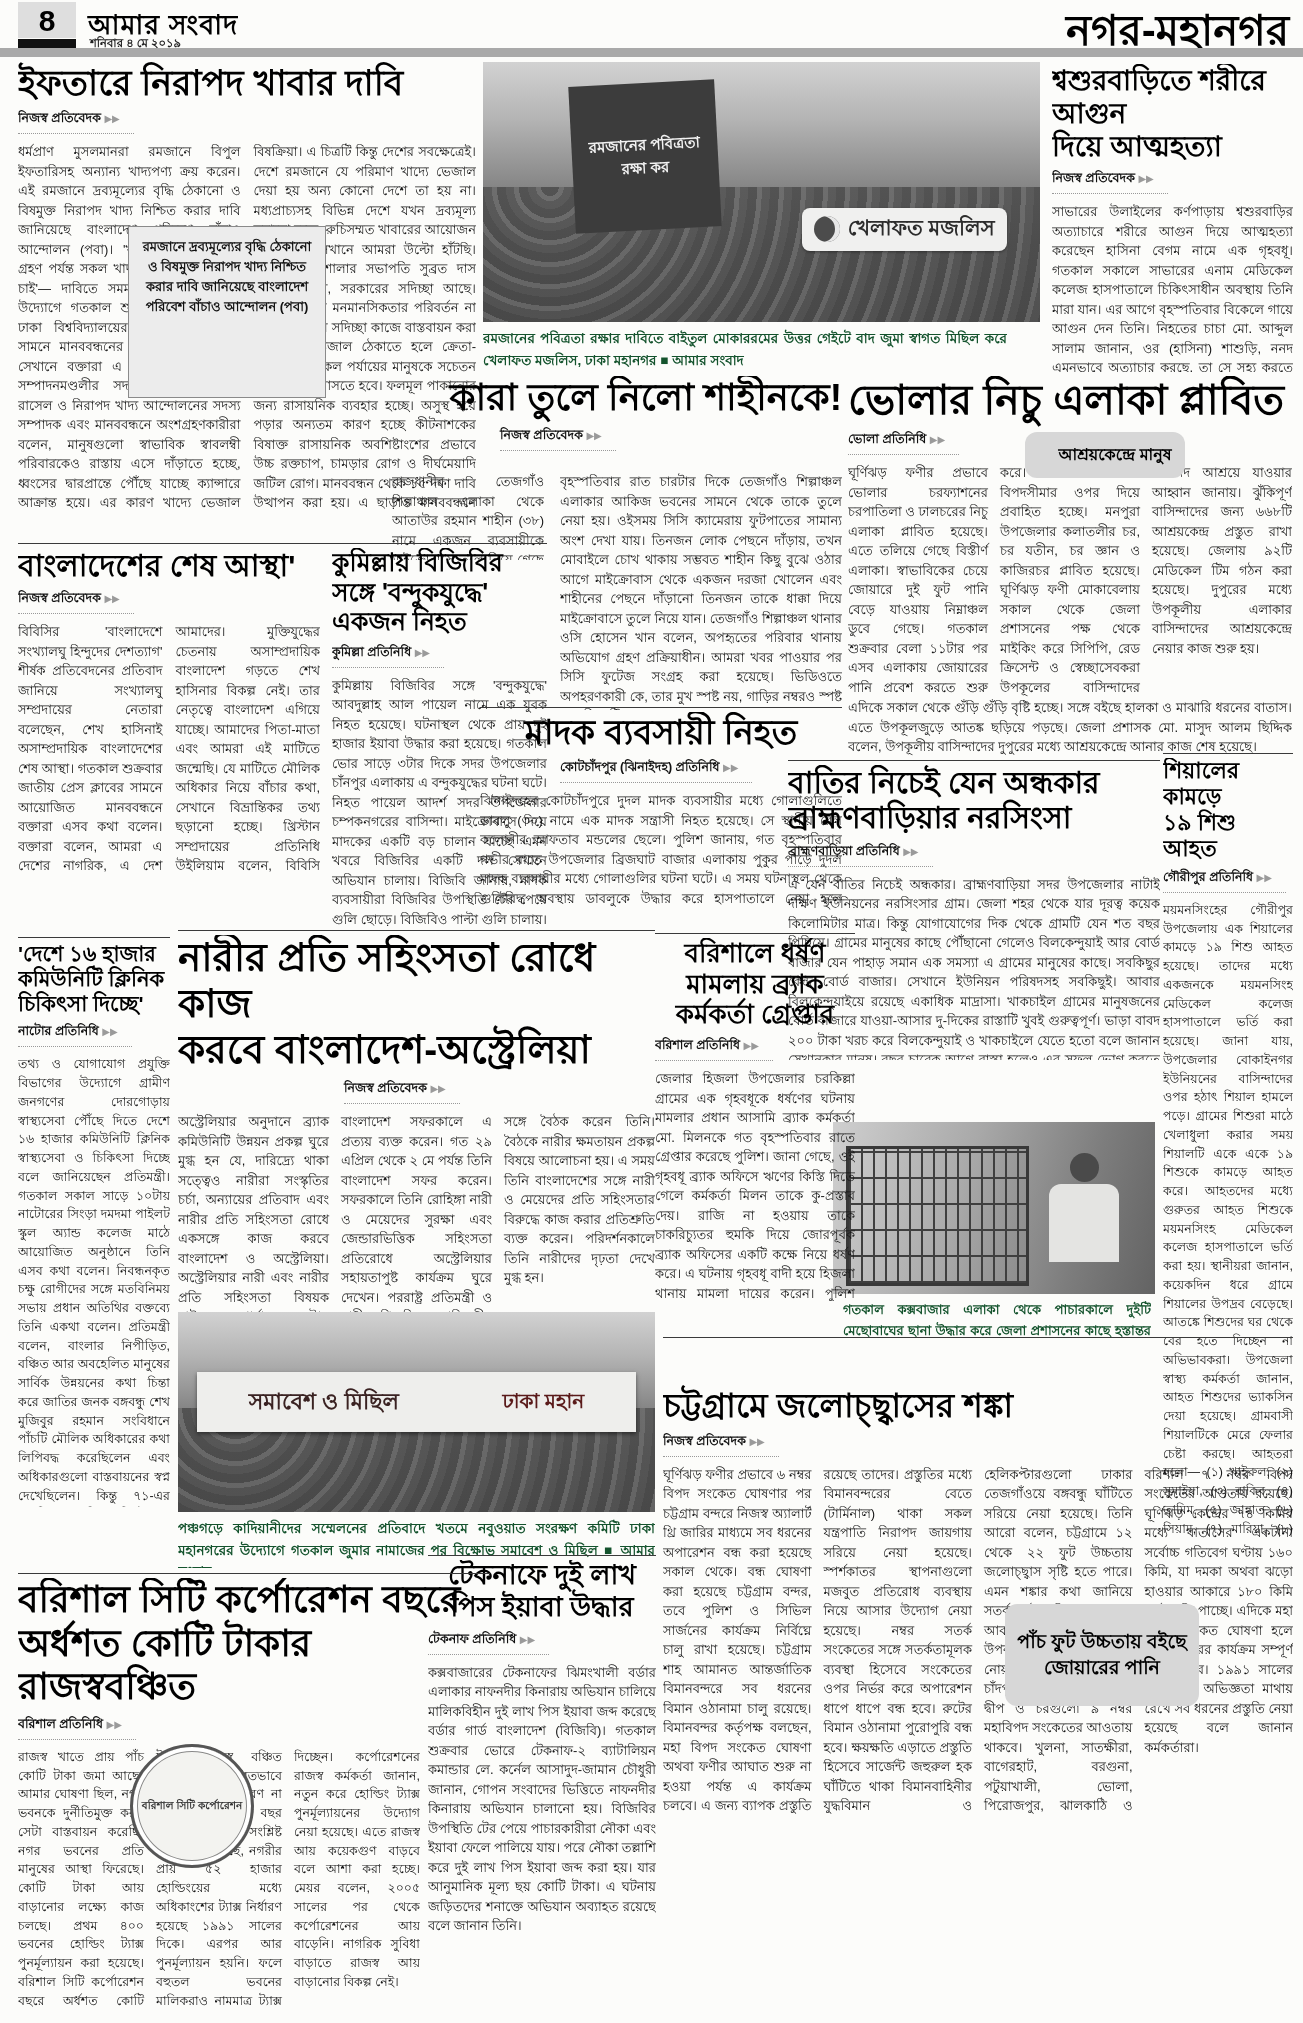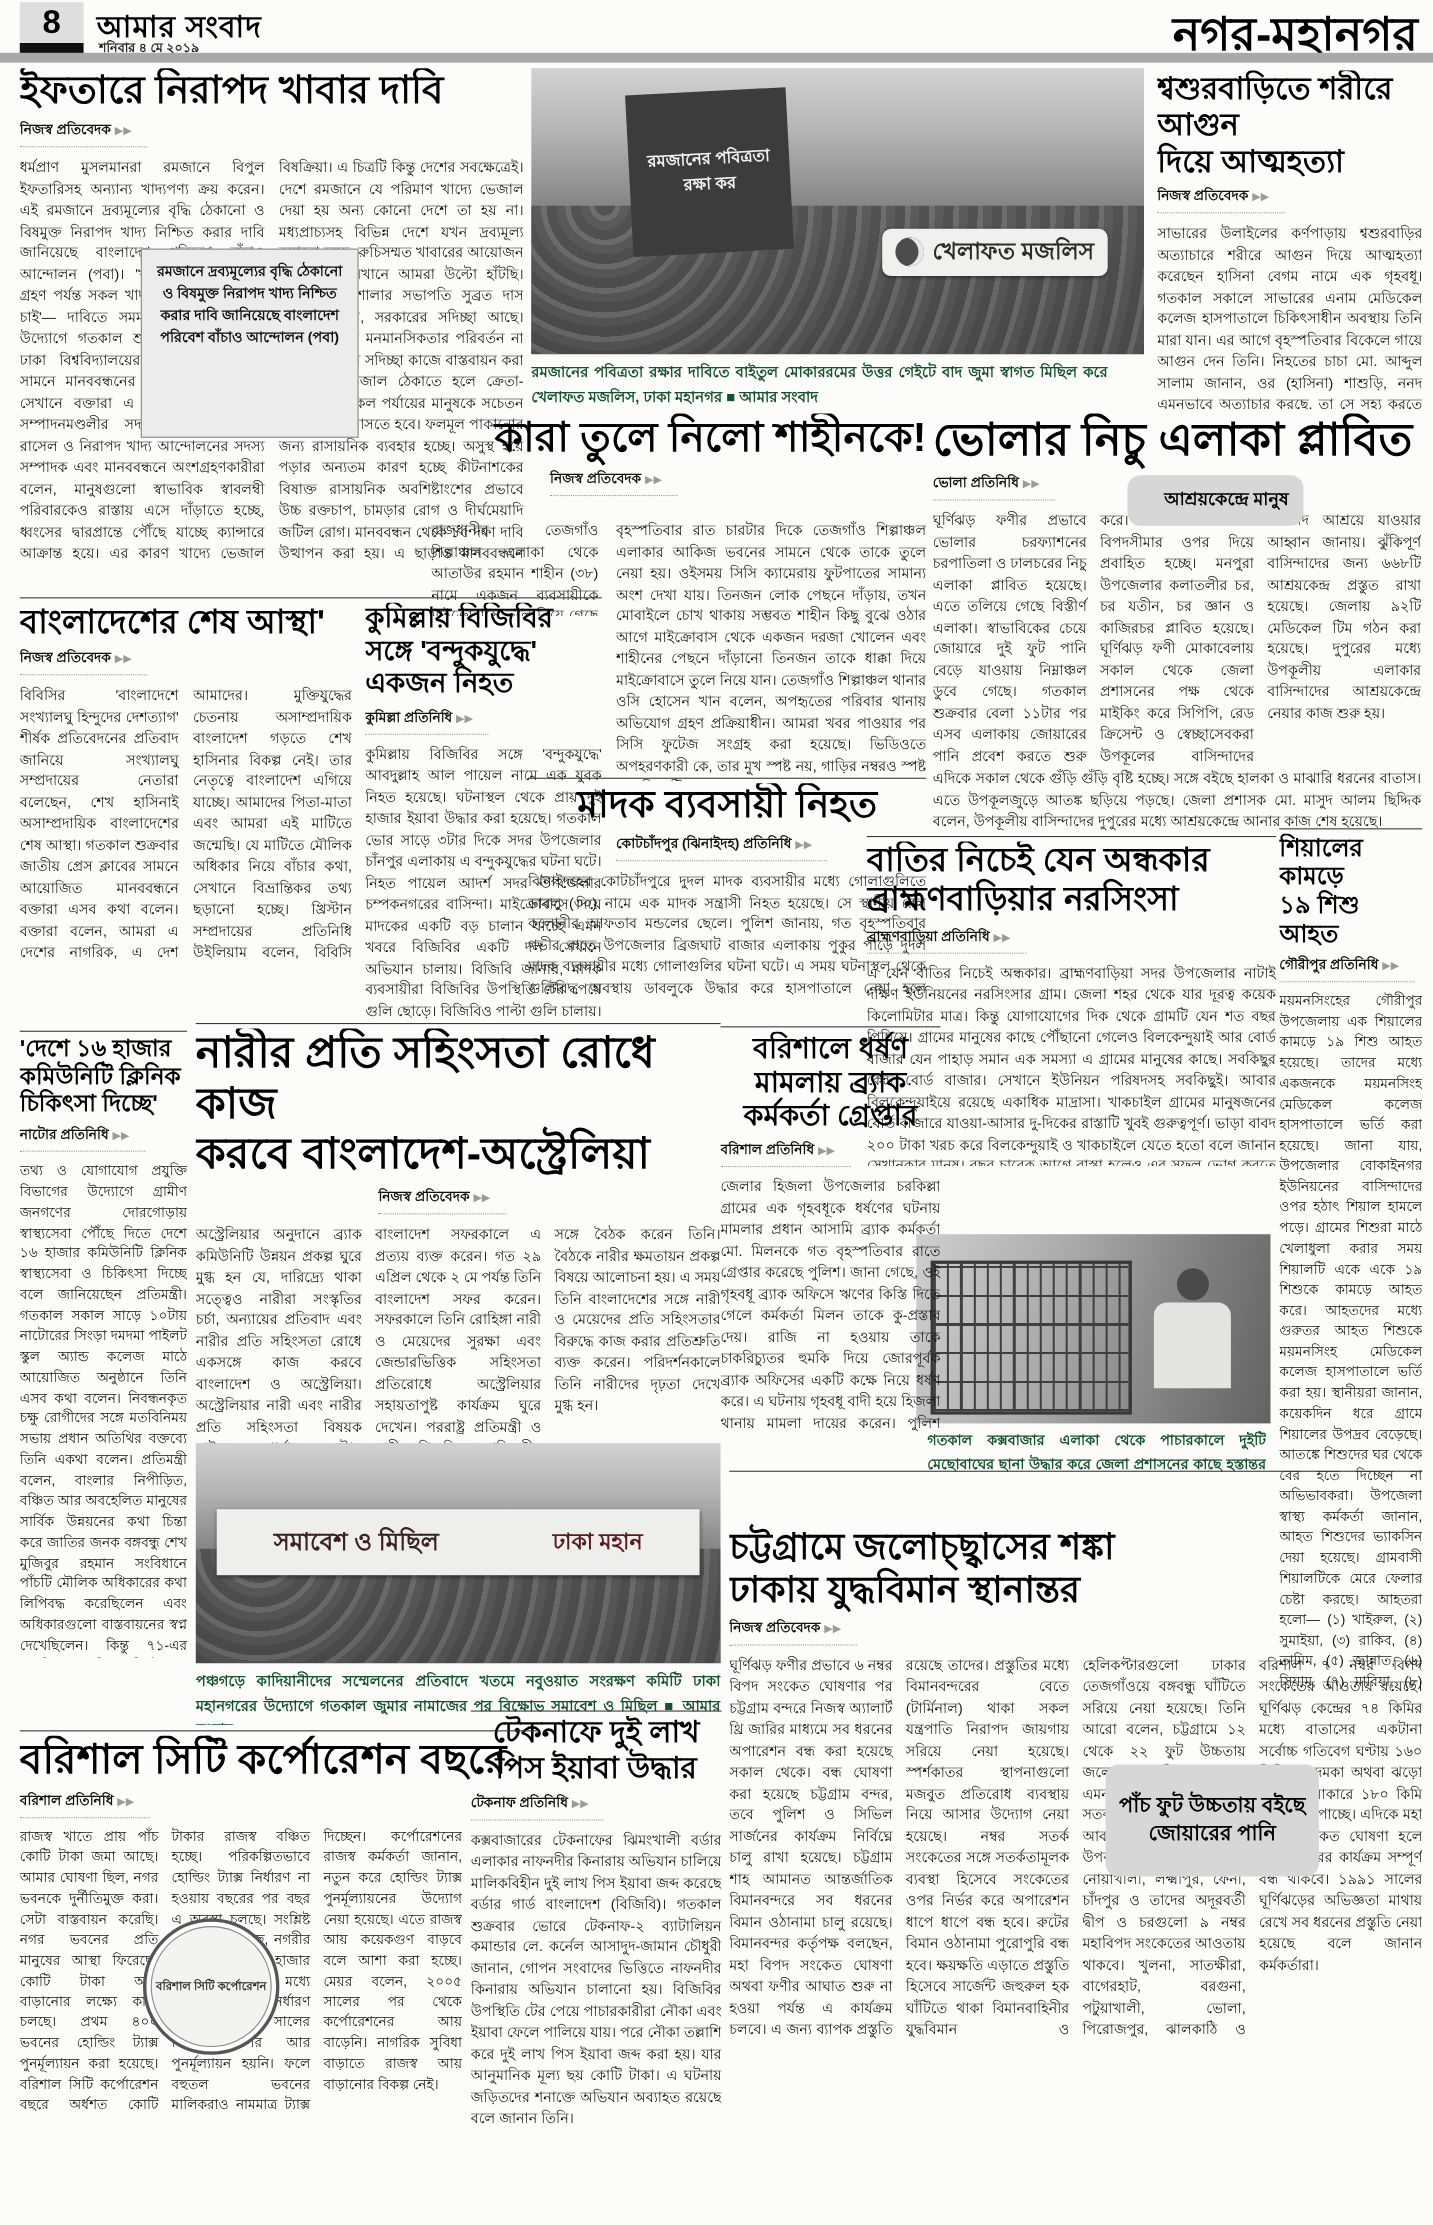--- a/index.html
+++ b/index.html
@@ -300,37 +300,37 @@
     </h2>
     <div class="byl-wrap">
       <span class="byl"><span>বরিশাল প্রতিনিধি</span> <span class="arr">▶▶</span></span>
     </div>
     <div class="bd">জেলার হিজলা উপজেলার চরকিল্লা গ্রামের এক গৃহবধূকে ধর্ষণের ঘটনায় মামলার প্রধান আসামি ব্র্যাক কর্মকর্তা মো. মিলনকে গত বৃহস্পতিবার রাতে গ্রেপ্তার করেছে পুলিশ। জানা গেছে, ওই গৃহবধূ ব্র্যাক অফিসে ঋণের কিস্তি দিতে গেলে কর্মকর্তা মিলন তাকে কু-প্রস্তাব দেয়। রাজি না হওয়ায় তাকে চাকরিচ্যুতর হুমকি দিয়ে জোরপূর্বক ব্র্যাক অফিসের একটি কক্ষে নিয়ে ধর্ষণ করে। এ ঘটনায় গৃহবধূ বাদী হয়ে হিজলা থানায় মামলা দায়ের করেন। পুলিশ অভিযান চালিয়ে বৃহস্পতিবার রাতে মিলনকে গ্রেপ্তার করে। হিজলা থানার ওসি জানান, গ্রেপ্তার আসামিকে শুক্রবার আদালতের মাধ্যমে জেলহাজতে পাঠানো হয়েছে।</div>
   </section>
 
   <section class="art" id="art-ctg">
     <h2>
       <span class="hl">চট্টগ্রামে জলোচ্ছ্বাসের শঙ্কা</span>
-      <span class="hl">ঢাকায় যুদ্ধবিমান স্থানান্তর</span>
     </h2>
     <div class="byl-wrap">
       <span class="byl"><span>নিজস্ব প্রতিবেদক</span> <span class="arr">▶▶</span></span>
     </div>
     <div class="bd c4">ঘূর্ণিঝড় ফণীর প্রভাবে ৬ নম্বর বিপদ সংকেত ঘোষণার পর চট্টগ্রাম বন্দরে নিজস্ব অ্যালার্ট থ্রি জারির মাধ্যমে সব ধরনের অপারেশন বন্ধ করা হয়েছে সকাল থেকে। বন্ধ ঘোষণা করা হয়েছে চট্টগ্রাম বন্দর, তবে পুলিশ ও সিভিল সার্জনের কার্যক্রম নির্বিঘ্নে চালু রাখা হয়েছে। চট্টগ্রাম শাহ আমানত আন্তর্জাতিক বিমানবন্দরে সব ধরনের বিমান ওঠানামা চালু রয়েছে। বিমানবন্দর কর্তৃপক্ষ বলছেন, মহা বিপদ সংকেত ঘোষণা অথবা ফণীর আঘাত শুরু না হওয়া পর্যন্ত এ কার্যক্রম চলবে। এ জন্য ব্যাপক প্রস্তুতি রয়েছে তাদের। প্রস্তুতির মধ্যে বিমানবন্দরের বেতে (টার্মিনাল) থাকা সকল যন্ত্রপাতি নিরাপদ জায়গায় সরিয়ে নেয়া হয়েছে। স্পর্শকাতর স্থাপনাগুলো মজবুত প্রতিরোধ ব্যবস্থায় নিয়ে আসার উদ্যোগ নেয়া হয়েছে। নম্বর সতর্ক সংকেতের সঙ্গে সতর্কতামূলক ব্যবস্থা হিসেবে সংকেতের ওপর নির্ভর করে অপারেশন ধাপে ধাপে বন্ধ হবে। রুটের বিমান ওঠানামা পুরোপুরি বন্ধ হবে। ক্ষয়ক্ষতি এড়াতে প্রস্তুতি হিসেবে সার্জেন্ট জহুরুল হক ঘাঁটিতে থাকা বিমানবাহিনীর যুদ্ধবিমান ও হেলিকপ্টারগুলো ঢাকার তেজগাঁওয়ে বঙ্গবন্ধু ঘাঁটিতে সরিয়ে নেয়া হয়েছে। তিনি আরো বলেন, চট্টগ্রামে ১২ থেকে ২২ ফুট উচ্চতায় জলোচ্ছ্বাস সৃষ্টি হতে পারে। এমন শঙ্কার কথা জানিয়ে সতর্কবার্তা দিয়ে আসছে আবহাওয়া অধিদপ্তর। উপকূলীয় জেলা চট্টগ্রাম, নোয়াখালী, লক্ষ্মীপুর, ফেনী, চাঁদপুর ও তাদের অদূরবর্তী দ্বীপ ও চরগুলো ৯ নম্বর মহাবিপদ সংকেতের আওতায় থাকবে। খুলনা, সাতক্ষীরা, বাগেরহাট, বরগুনা, পটুয়াখালী, ভোলা, পিরোজপুর, ঝালকাঠি ও বরিশাল ৭ নম্বর বিপদ সংকেতের আওতায় রয়েছে। ঘূর্ণিঝড় কেন্দ্রের ৭৪ কিমির মধ্যে বাতাসের একটানা সর্বোচ্চ গতিবেগ ঘণ্টায় ১৬০ কিমি, যা দমকা অথবা ঝড়ো হাওয়ার আকারে ১৮০ কিমি পর্যন্ত বৃদ্ধি পাচ্ছে। এদিকে মহা বিপদ সংকেত ঘোষণা হলে বিমানবন্দরের কার্যক্রম সম্পূর্ণ বন্ধ থাকবে। ১৯৯১ সালের ঘূর্ণিঝড়ের অভিজ্ঞতা মাথায় রেখে সব ধরনের প্রস্তুতি নেয়া হয়েছে বলে জানান কর্মকর্তারা।</div>
     <aside class="pillbox" id="ctg-box">
       <span>
         <span class="hl">পাঁচ ফুট উচ্চতায় বইছে</span>
         <span class="hl">জোয়ারের পানি</span>
       </span>
     </aside>
   </section>
 
   <section class="art" id="art-barishal">
     <h2>
       <span class="hl">বরিশাল সিটি কর্পোরেশন বছরে</span>
+      <span class="hl">অর্ধশত কোটি টাকার রাজস্ববঞ্চিত</span>
     </h2>
     <div class="byl-wrap">
       <span class="byl"><span>বরিশাল প্রতিনিধি</span> <span class="arr">▶▶</span></span>
     </div>
     <div class="bd c3">রাজস্ব খাতে প্রায় পাঁচ কোটি টাকা জমা আছে। আমার ঘোষণা ছিল, নগর ভবনকে দুর্নীতিমুক্ত করা। সেটা বাস্তবায়ন করেছি। নগর ভবনের প্রতি মানুষের আস্থা ফিরেছে। কোটি টাকা আয় বাড়ানোর লক্ষ্যে কাজ চলছে। প্রথম ৪০০ ভবনের হোল্ডিং ট্যাক্স পুনর্মূল্যায়ন করা হয়েছে। বরিশাল সিটি কর্পোরেশন বছরে অর্ধশত কোটি টাকার রাজস্ব বঞ্চিত হচ্ছে। পরিকল্পিতভাবে হোল্ডিং ট্যাক্স নির্ধারণ না হওয়ায় বছরের পর বছর এ অবস্থা চলছে। সংশ্লিষ্ট সূত্রে জানা গেছে, নগরীর প্রায় ৫২ হাজার হোল্ডিংয়ের মধ্যে অধিকাংশের ট্যাক্স নির্ধারণ হয়েছে ১৯৯১ সালের দিকে। এরপর আর পুনর্মূল্যায়ন হয়নি। ফলে বহুতল ভবনের মালিকরাও নামমাত্র ট্যাক্স দিচ্ছেন। কর্পোরেশনের রাজস্ব কর্মকর্তা জানান, নতুন করে হোল্ডিং ট্যাক্স পুনর্মূল্যায়নের উদ্যোগ নেয়া হয়েছে। এতে রাজস্ব আয় কয়েকগুণ বাড়বে বলে আশা করা হচ্ছে। মেয়র বলেন, ২০০৫ সালের পর থেকে কর্পোরেশনের আয় বাড়েনি। নাগরিক সুবিধা বাড়াতে রাজস্ব আয় বাড়ানোর বিকল্প নেই।</div>
     <div class="seal" id="barishal-seal">বরিশাল সিটি কর্পোরেশন</div>
   </section>
 
   <section class="art" id="art-yaba">
     <h2>

